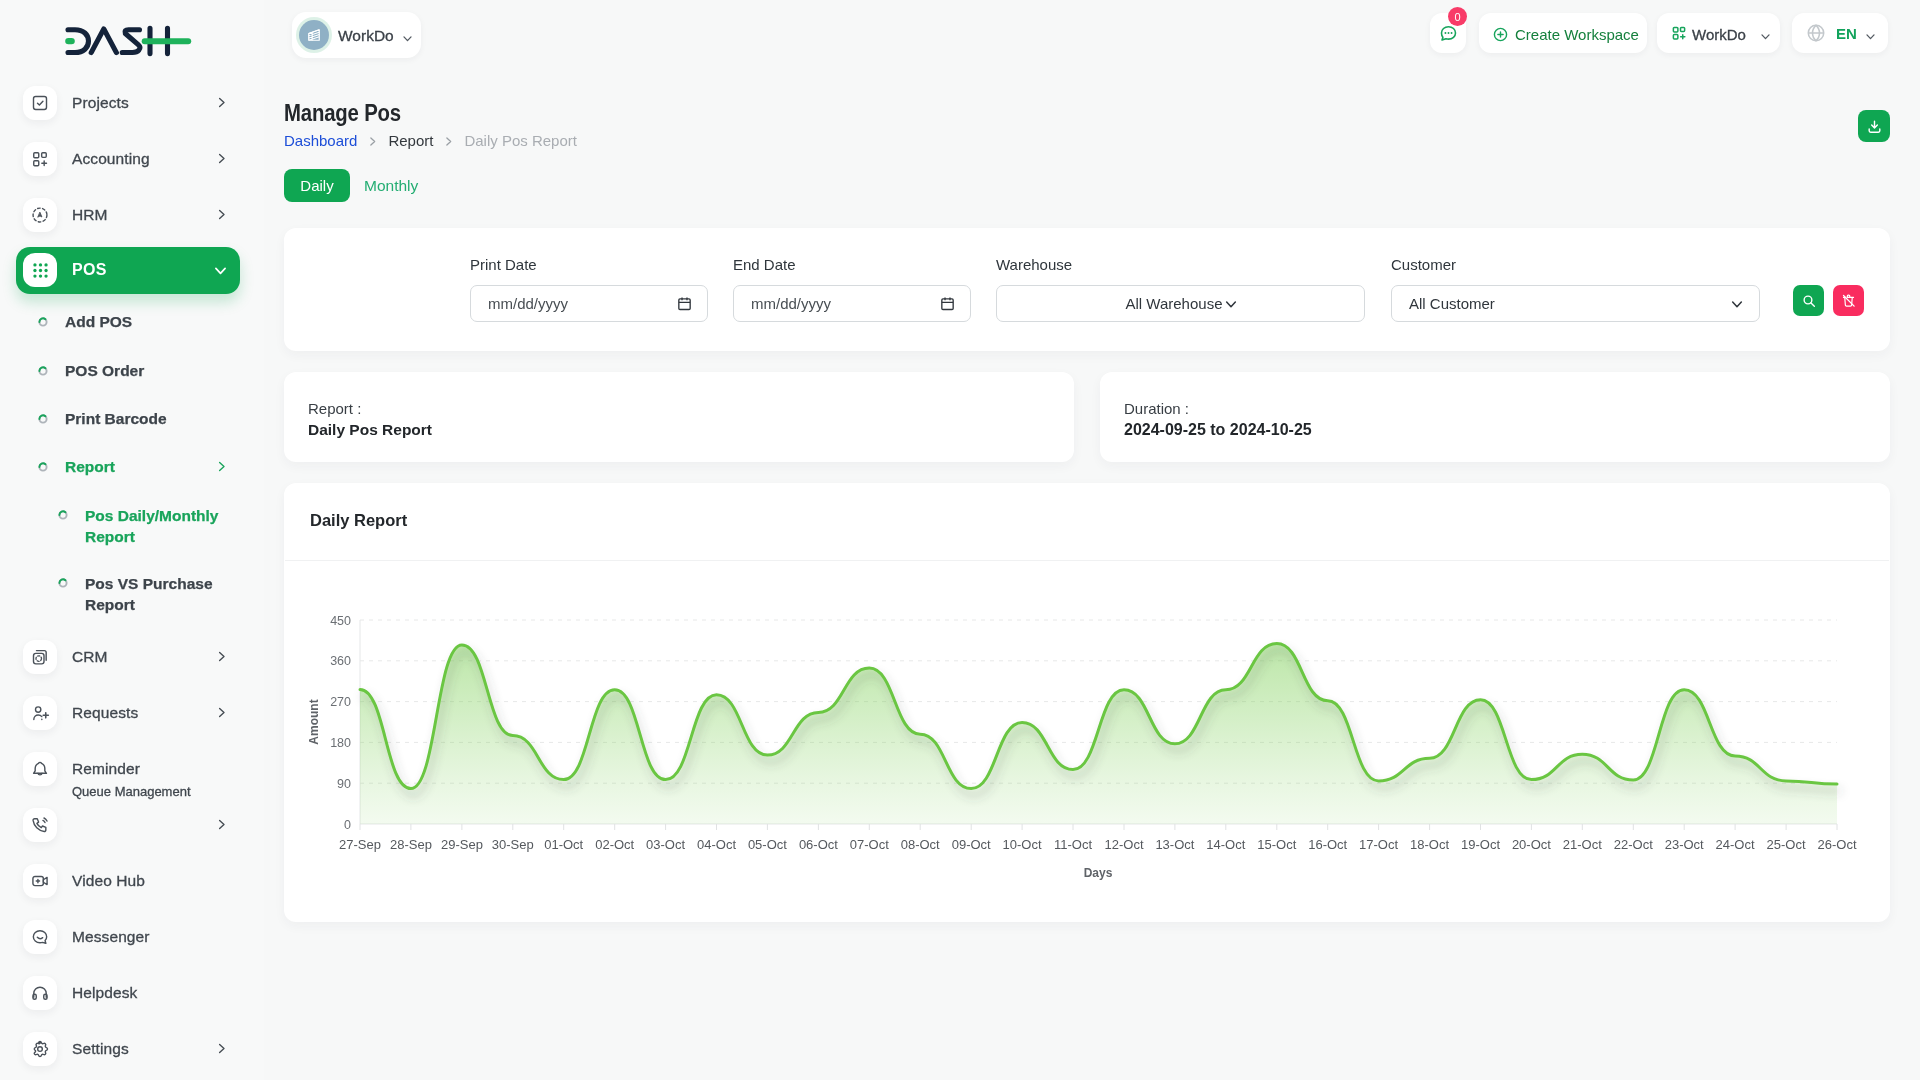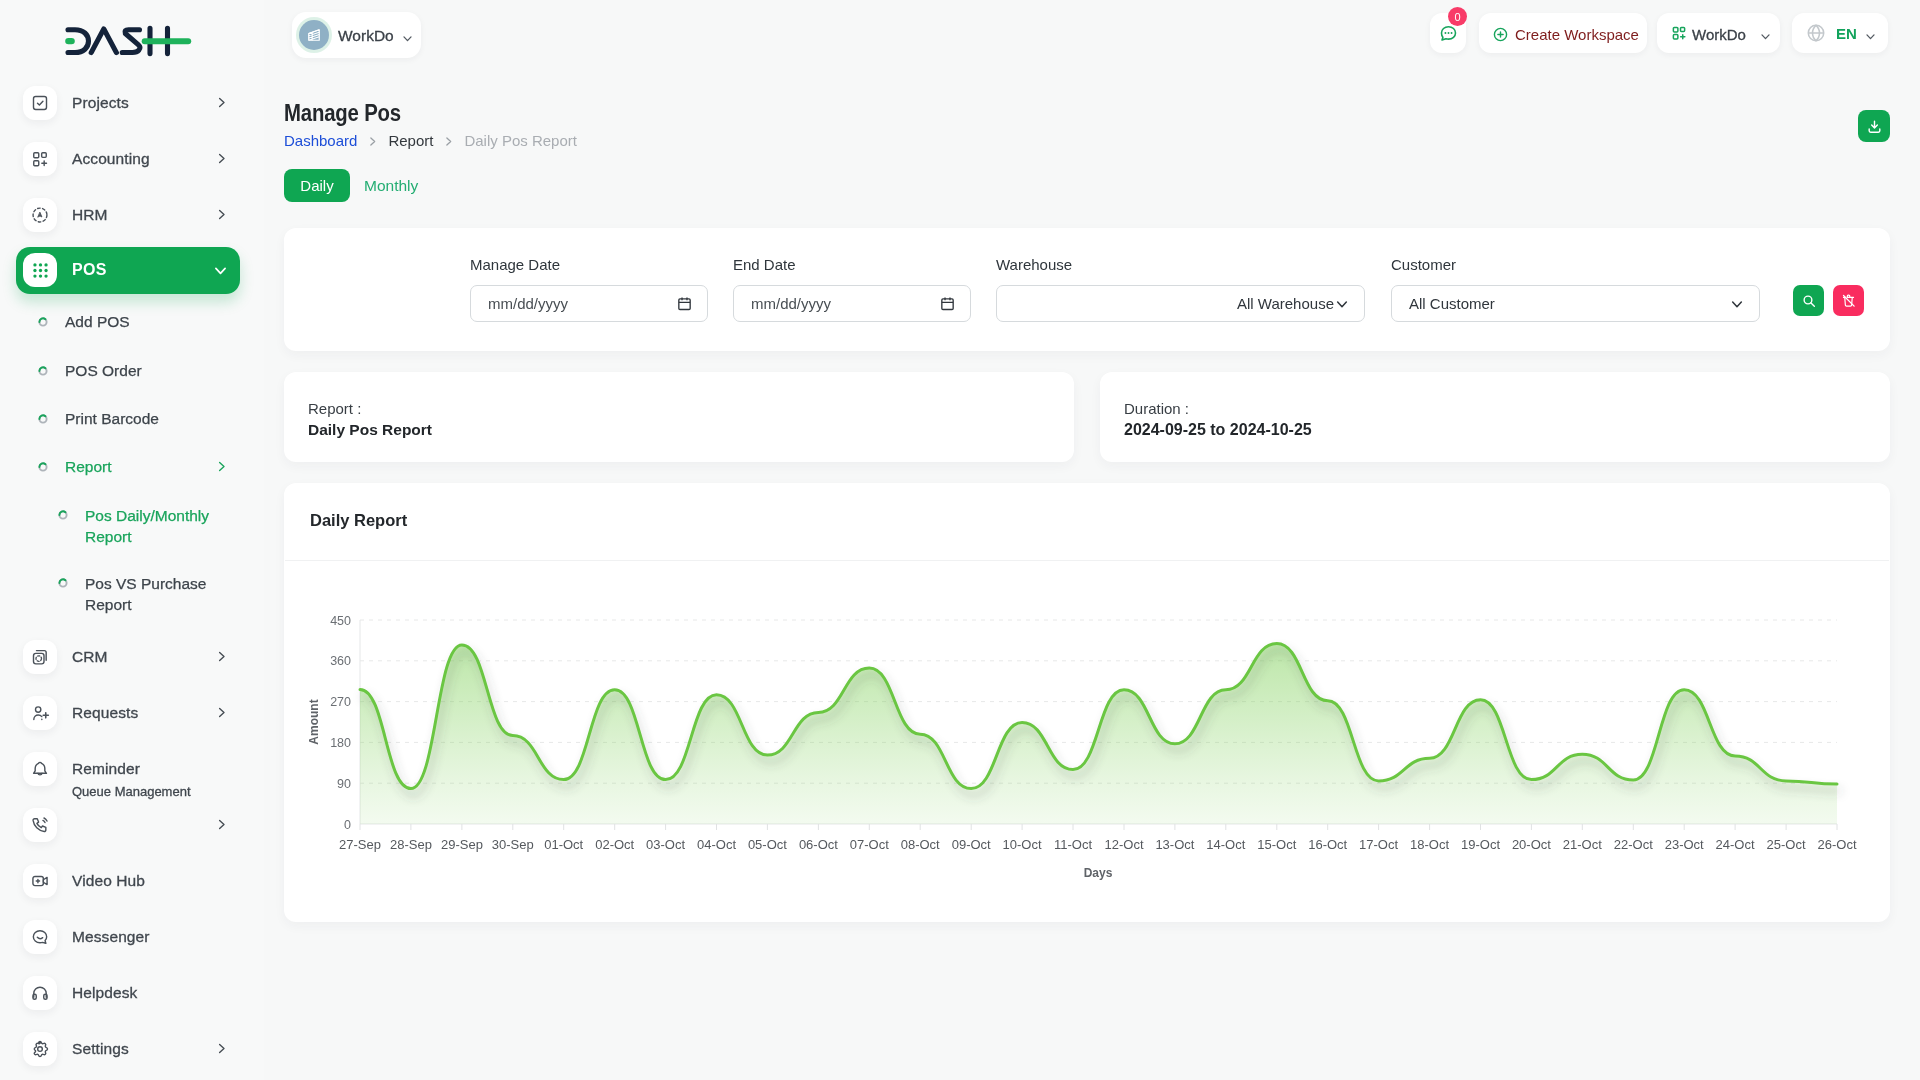--- a/index.html
+++ b/index.html
@@ -1,20 +1,20 @@
 <!DOCTYPE html>
 <html><head><meta charset="utf-8">
 <style>
 *{margin:0;padding:0;box-sizing:border-box}
 html,body{width:1920px;height:1080px;overflow:hidden;font-family:"Liberation Sans",sans-serif;background:#f7f8f8}
 .abs{position:absolute}
 .tile{position:absolute;width:34px;height:34px;background:#fff;border-radius:12px;box-shadow:0 3px 8px rgba(30,40,50,.06);display:flex;align-items:center;justify-content:center}
 .nav-label{position:absolute;left:72px;font-size:15.5px;color:#40474e;font-weight:500;letter-spacing:.1px;-webkit-text-stroke:.3px #40474e}
 .chev{position:absolute;left:214px;width:16px;height:16px}
-.sub-label{position:absolute;font-size:15.5px;color:#3d444b;font-weight:400;-webkit-text-stroke:.25px currentColor}
+.sub-label{position:absolute;font-size:15.5px;color:#3d444b;font-weight:700;-webkit-text-stroke:.25px currentColor}
 .topbtn{position:absolute;background:#fff;border-radius:12px;box-shadow:0 2px 6px rgba(30,40,50,.05);display:flex;align-items:center}
 .card{position:absolute;background:#fff;border-radius:12px;box-shadow:0 4px 12px rgba(40,50,60,.045)}
 .flabel{position:absolute;font-size:15px;color:#2f363c;font-weight:500}
 .finput{position:absolute;height:37px;background:#fff;border:1px solid #d6dadd;border-radius:7px;display:flex;align-items:center;font-size:15px;color:#40474d}
 svg{display:block}
 </style></head>
 <body>
 
 <div class="abs" style="left:0;top:0;width:264px;height:1080px;background:#f8f9f9"></div>
 
@@ -222,21 +222,21 @@
 <path d="M12 4.2c4.6 0 8 3.1 8 7.1 0 4-3.4 7.1-8 7.1-1 0-2-.15-2.9-.45L4.6 19.5l1-3.3c-1.1-1.2-1.6-2.7-1.6-4.9 0-4 3.4-7.1 8-7.1z"></path>
 <path d="M8.5 11.5h.01M12 11.5h.01M15.5 11.5h.01" stroke-width="2.2"></path>
     </svg>
 <div class="abs" style="left:18px;top:-6px;width:19px;height:19px;border-radius:50%;background:#f83b68;color:#fff;font-size:11px;display:flex;align-items:center;justify-content:center">0</div>
 </div>
 <div class="topbtn" style="left:1479px;top:13px;width:168px;height:40px;border-radius:12px">
 <svg class="abs" style="left:13px;top:13px" width="17" height="17" viewBox="0 0 24 24" fill="none" stroke="#17a45c" stroke-width="2" stroke-linecap="round">
       <circle cx="12" cy="12" r="8.6"></circle>
       <path d="M12 8.3v7.4M8.3 12h7.4"></path>
     </svg>
-<div class="abs" style="left:36px;top:13px;font-size:15px;color:#7f1d1d;white-space:nowrap">Create Workspace</div>
+<div class="abs" style="left:36px;top:13px;font-size:15px;color:#15803d;white-space:nowrap">Create Workspace</div>
 </div>
 <div class="topbtn" style="left:1657px;top:13px;width:123px;height:40px;border-radius:12px">
 <svg class="abs" style="left:13px;top:11px" width="18" height="18" viewBox="0 0 24 24" fill="none" stroke="#17a45c" stroke-width="2" stroke-linecap="round" stroke-linejoin="round">
       <rect x="4.5" y="4.5" width="6" height="6" rx="1.2"></rect>
       <rect x="14" y="4.5" width="5.5" height="5.5" rx="1.2"></rect>
       <rect x="4.5" y="14" width="6" height="6" rx="1.2"></rect>
       <path d="M17 14.2v5.6M14.2 17h5.6"></path>
     </svg>
 <div class="abs" style="left:35px;top:13px;font-size:15px;color:#3b4148;font-weight:500;-webkit-text-stroke:.3px #3b4148">WorkDo</div>
 <svg class="abs" style="left:102px;top:17px" width="13" height="13" viewBox="0 0 24 24" fill="none" stroke="#545b62" stroke-width="2.4" stroke-linecap="round" stroke-linejoin="round">
@@ -269,39 +269,39 @@
 <div class="abs" style="left:284px;top:169px;width:66px;height:33px;background:#0fa652;border-radius:8px;color:#fff;font-size:15px;display:flex;align-items:center;justify-content:center">Daily</div>
 <div class="abs" style="left:364px;top:177px;font-size:15.5px;color:#23ad72">Monthly</div>
 <div class="abs" style="left:1858px;top:110px;width:32px;height:32px;background:#0fa652;border-radius:8px;display:flex;align-items:center;justify-content:center">
 <svg width="17" height="17" viewBox="0 0 24 24" fill="none" stroke="#fff" stroke-width="2" stroke-linecap="round" stroke-linejoin="round">
       <path d="M12 4.5v9M8 10l4 4 4-4"></path>
       <path d="M4.5 15.5v2.5a2 2 0 0 0 2 2h11a2 2 0 0 0 2-2v-2.5"></path>
     </svg>
 </div>
 
 <div class="card" style="left:284px;top:228px;width:1606px;height:123px"></div>
-<div class="flabel" style="left:470px;top:256px">Manage Date</div>
+<div class="flabel" style="left:470px;top:256px">Print Date</div>
 <div class="flabel" style="left:733px;top:256px">End Date</div>
 <div class="flabel" style="left:996px;top:256px">Warehouse</div>
 <div class="flabel" style="left:1391px;top:256px">Customer</div>
 <div class="finput" style="left:470px;top:285px;width:238px;padding:0 14px 0 17px;justify-content:space-between;color:#494f54">
     <span>mm/dd/yyyy</span>
     <svg width="17" height="17" viewBox="0 0 24 24" fill="none" stroke="#30363c" stroke-width="1.9">
       <rect x="4" y="5.5" width="16" height="15" rx="1.6"></rect>
       <path d="M4 10.5h16M8.5 3.5v4M15.5 3.5v4"></path>
     </svg>
   </div>
 <div class="finput" style="left:733px;top:285px;width:238px;padding:0 14px 0 17px;justify-content:space-between;color:#494f54">
     <span>mm/dd/yyyy</span>
     <svg width="17" height="17" viewBox="0 0 24 24" fill="none" stroke="#30363c" stroke-width="1.9">
       <rect x="4" y="5.5" width="16" height="15" rx="1.6"></rect>
       <path d="M4 10.5h16M8.5 3.5v4M15.5 3.5v4"></path>
     </svg>
   </div>
-<div class="finput" style="left:996px;top:285px;width:369px;padding:0 14px 0 17px;justify-content:flex-end;color:#30363c">
+<div class="finput" style="left:996px;top:285px;width:369px;padding:0 14px 0 17px;justify-content:center;color:#30363c">
     <span>All Warehouse</span>
     <svg width="16" height="16" viewBox="0 0 24 24" fill="none" stroke="#30363c" stroke-width="2.3" stroke-linecap="round" stroke-linejoin="round">
       <path d="M5.5 9l6.5 7 6.5-7"></path>
     </svg>
   </div>
 <div class="finput" style="left:1391px;top:285px;width:369px;padding:0 14px 0 17px;justify-content:space-between;color:#30363c">
     <span>All Customer</span>
     <svg width="16" height="16" viewBox="0 0 24 24" fill="none" stroke="#30363c" stroke-width="2.3" stroke-linecap="round" stroke-linejoin="round">
       <path d="M5.5 9l6.5 7 6.5-7"></path>
     </svg>

